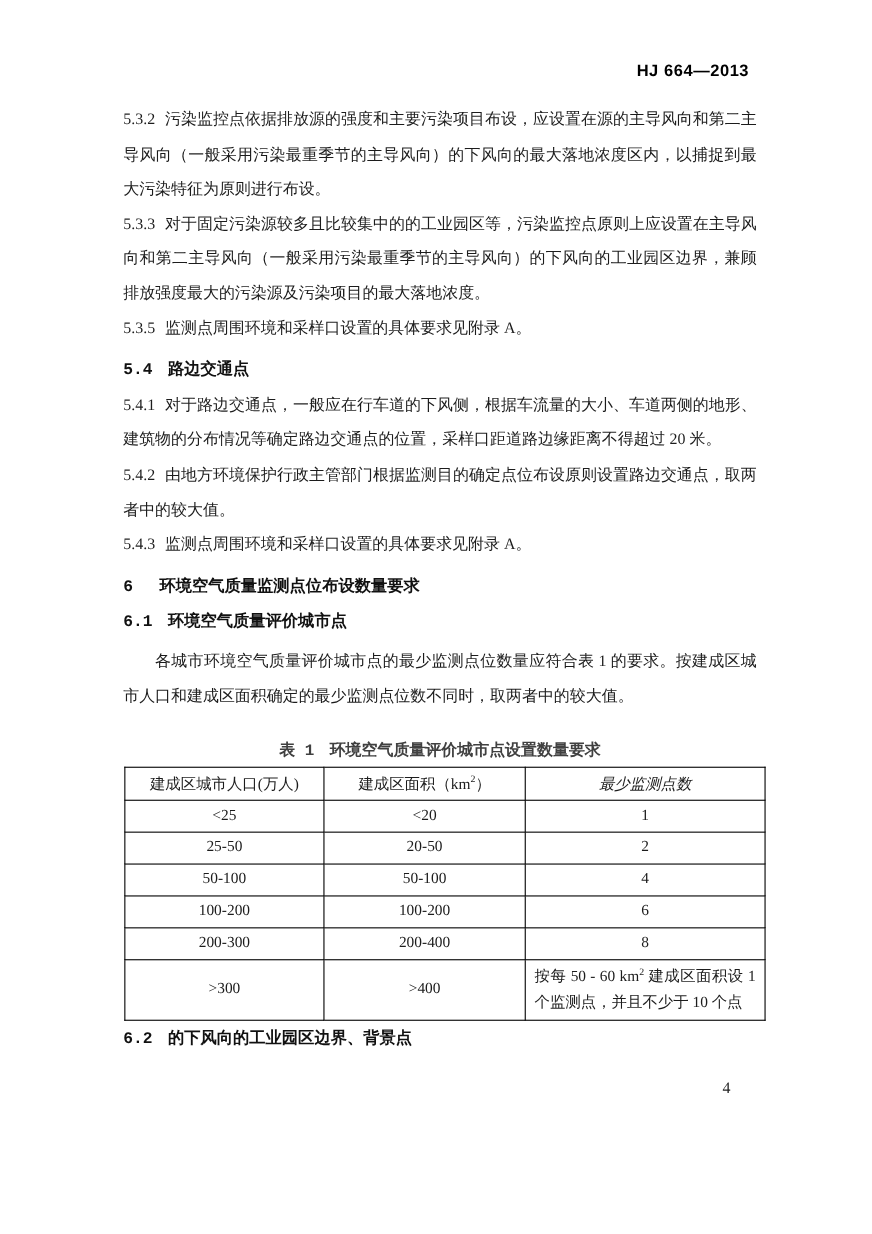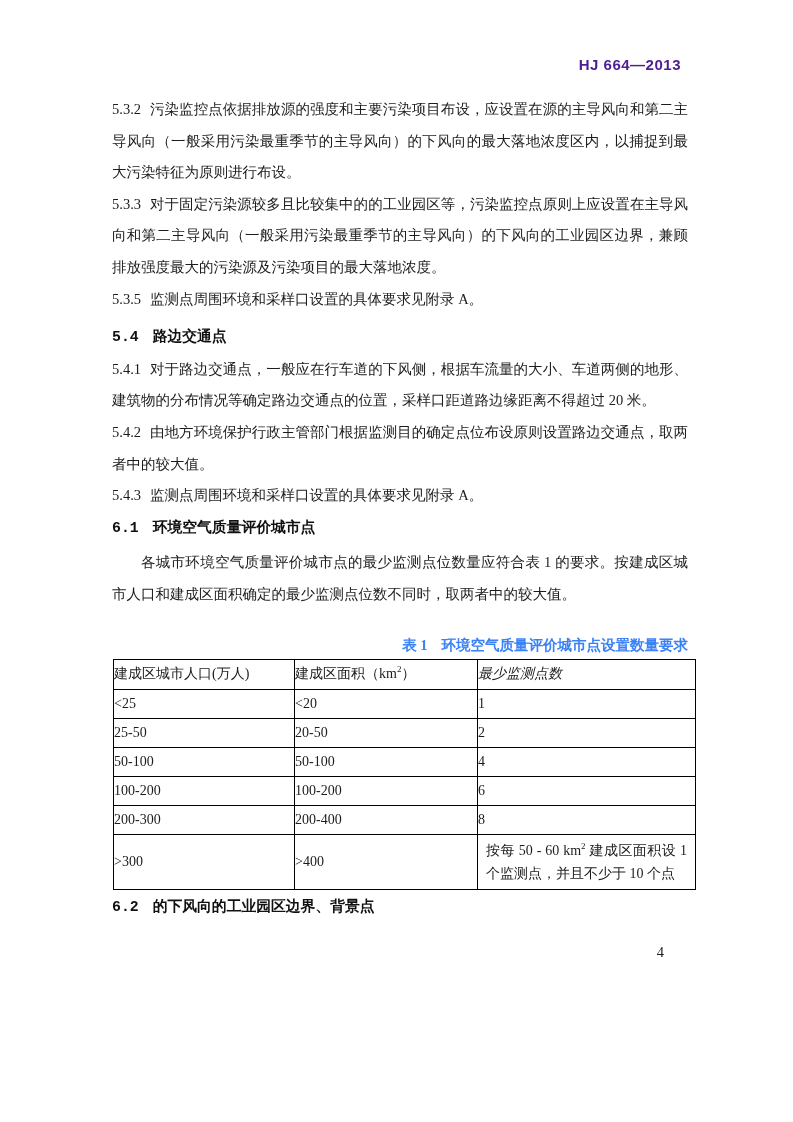--- a/index.html
+++ b/index.html
@@ -11,21 +11,21 @@
     overflow: hidden;
   }
   .doc-header {
     margin: 56px 112px 0 0;
     text-align: right;
     font-family: "Liberation Sans", "DejaVu Sans", sans-serif;
     font-weight: bold;
     font-size: 15px;
     line-height: 18px;
     letter-spacing: 0.5px;
-    color: #4c1d95;
+    color: #000000;
   }
   .content { margin: 16px 105px 0 112px; }
   p.body {
     margin: 0;
     font-size: 14.5px;
     line-height: 31.6px;
     text-align: justify;
   }
   p.body .num { margin-right: 9px; }
   p.first { margin-top: 20px; }
@@ -37,37 +37,37 @@
     font-size: 14.8px;
     line-height: 31.6px;
     color: #111;
   }
   .heading .num { margin-right: 14px; font-family: Liberation Mono, monospace; font-weight: bold; }
   .heading.chapter .num { margin-right: 24px; }
   .heading.pad-top { margin-top: 6px; }
   .indent { text-indent: 29px; }
   .table-caption {
     margin: 22px 0 2px 0;
-    text-align: right;
-    font-family: Liberation Serif, serif;
+    text-align: center;
+    font-family: Liberation Mono, monospace;
     font-weight: bold;
     font-size: 14.5px;
     line-height: 24px;
-    color: #3b82f6;
+    color: #404040;
   }
   .table-caption .cap-label { margin-right: 14px; }
   table.t1 {
     border-collapse: collapse;
     margin: 2px 0 0 1px;
     table-layout: fixed;
     width: 581px;
   }
   table.t1 th, table.t1 td {
     border: 1px solid #000;
-    text-align: left;
+    text-align: center;
     font-weight: normal;
     font-size: 14px;
     padding: 0;
     color: #1c1c1c;
   }
   table.t1 th { height: 29px; }
   table.t1 td { height: 28px; }
   table.t1 .c1 { width: 180px; }
   table.t1 .c2 { width: 182px; }
   table.t1 .c3 { width: 217px; font-style: italic; }
@@ -102,20 +102,21 @@
   <p class="body"><span class="num">5.3.5</span><span>监测点周围环境和采样口设置的具体要求见附录 A。</span></p>
 
   <p class="heading pad-top"><span class="num">5.4</span><span>路边交通点</span></p>
 
   <p class="body"><span class="num">5.4.1</span><span>对于路边交通点，一般应在行车道的下风侧，根据车流量的大小、车道两侧的地形、建筑物的分布情况等确定路边交通点的位置，采样口距道路边缘距离不得超过 20 米。</span></p>
 
   <p class="body"><span class="num">5.4.2</span><span>由地方环境保护行政主管部门根据监测目的确定点位布设原则设置路边交通点，取两者中的较大值。</span></p>
 
   <p class="body"><span class="num">5.4.3</span><span>监测点周围环境和采样口设置的具体要求见附录 A。</span></p>
 
+  <p class="heading chapter pad-top"><span class="num">6</span><span>环境空气质量监测点位布设数量要求</span></p>
 
   <p class="heading"><span class="num">6.1</span><span>环境空气质量评价城市点</span></p>
 
   <p class="body indent after-pad"><span>各城市环境空气质量评价城市点的最少监测点位数量应符合表 1 的要求。按建成区城市人口和建成区面积确定的最少监测点位数不同时，取两者中的较大值。</span></p>
 
   <p class="table-caption"><span class="cap-label">表 1</span><span>环境空气质量评价城市点设置数量要求</span></p>
 
   <table class="t1">
     <thead>
       <tr>

